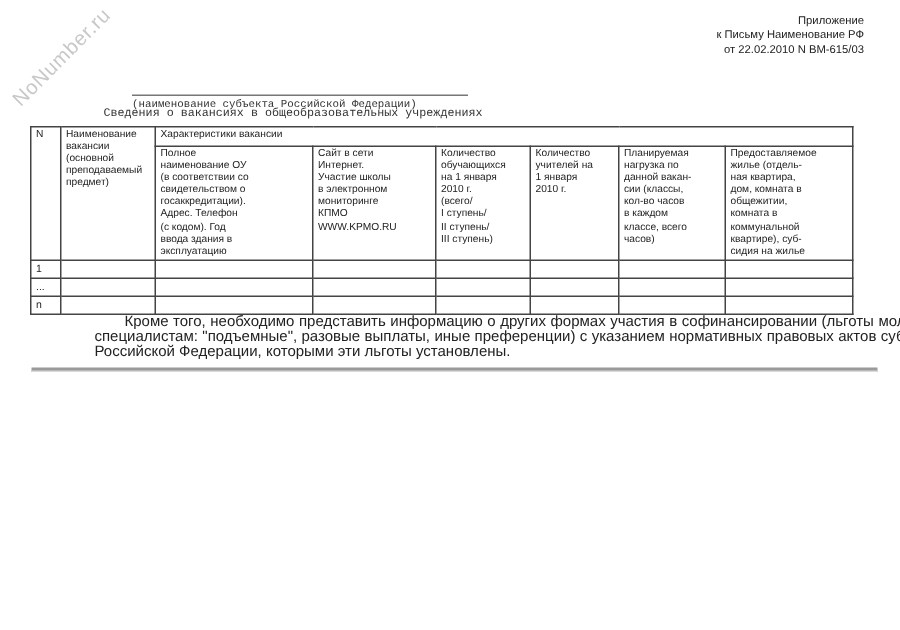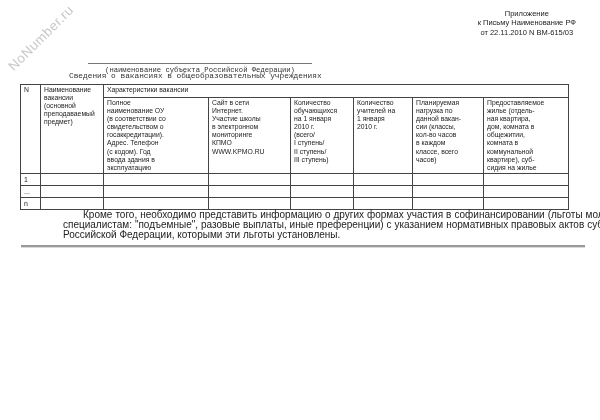--- a/index.html
+++ b/index.html
@@ -6,34 +6,34 @@
   body{
     width:600px;height:420px;position:relative;background:#ffffff;
     font-family:"Liberation Sans",sans-serif;color:#1a1a1a;overflow:hidden;
   }
   .watermark{
     position:absolute;left:41px;top:38px;
     transform:translate(-50%,-50%) rotate(-45deg);
     color:#c8c8c8;font-size:13.5px;white-space:nowrap;letter-spacing:.5px;
   }
   .annex{
-    position:absolute;top:9px;right:24px;text-align:center;
+    position:absolute;top:9px;right:24px;text-align:right;
     font-size:7.5px;line-height:9.4px;color:#222;
   }
   .doc-title{
     position:absolute;left:69px;top:45px;
     font-family:"Liberation Mono","DejaVu Sans Mono",monospace;
     font-size:7.8px;white-space:nowrap;color:#333;margin-top:27px;
   }
   .title-underline{
     position:absolute;left:88px;top:63px;width:224px;height:0;
     border-top:1px solid #777;
   }
   .doc-subtitle{
-    position:absolute;left:88px;top:66px;width:224px;text-align:center;
+    position:absolute;left:88px;top:66px;width:224px;
     font-family:"Liberation Mono","DejaVu Sans Mono",monospace;
     font-size:7.2px;white-space:nowrap;color:#333;
   }
   table.vacancies{
     position:absolute;left:20px;top:84px;width:548px;
     border-collapse:collapse;table-layout:fixed;
   }
   table.vacancies td{
     border:1px solid #444;vertical-align:top;
     padding:1px 2px 0 3px;font-size:6.8px;line-height:8.1px;
@@ -52,21 +52,21 @@
   }
 </style>
 </head>
 <body>
 
 <div class="watermark">NoNumber.ru</div>
 
 <div class="annex">
   <div>Приложение</div>
   <div>к Письму Наименование РФ</div>
-  <div>от 22.11.2010 N ВМ-615/03</div>
+  <div>от 22.02.2010 N ВМ-615/03</div>
 </div>
 
 <div class="doc-title">Сведения о вакансиях в общеобразовательных учреждениях</div>
 <div class="title-underline"></div>
 <div class="doc-subtitle">(наименование субъекта Российской Федерации)</div>
 
 <table class="vacancies">
   <colgroup>
     <col style="width:20px">
       <col style="width:63px">

